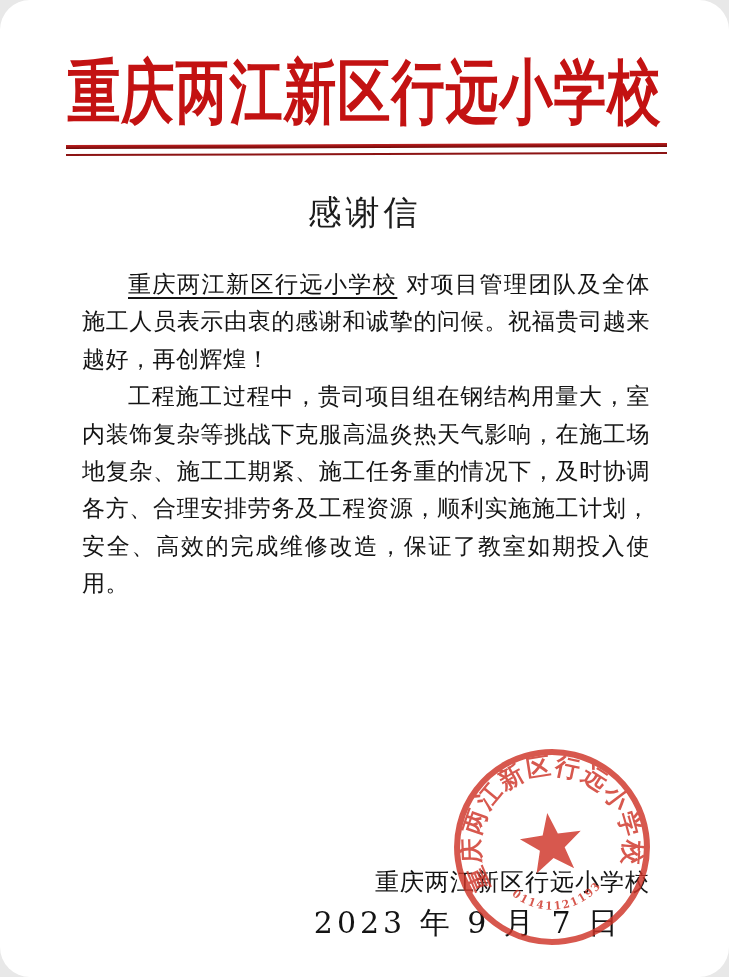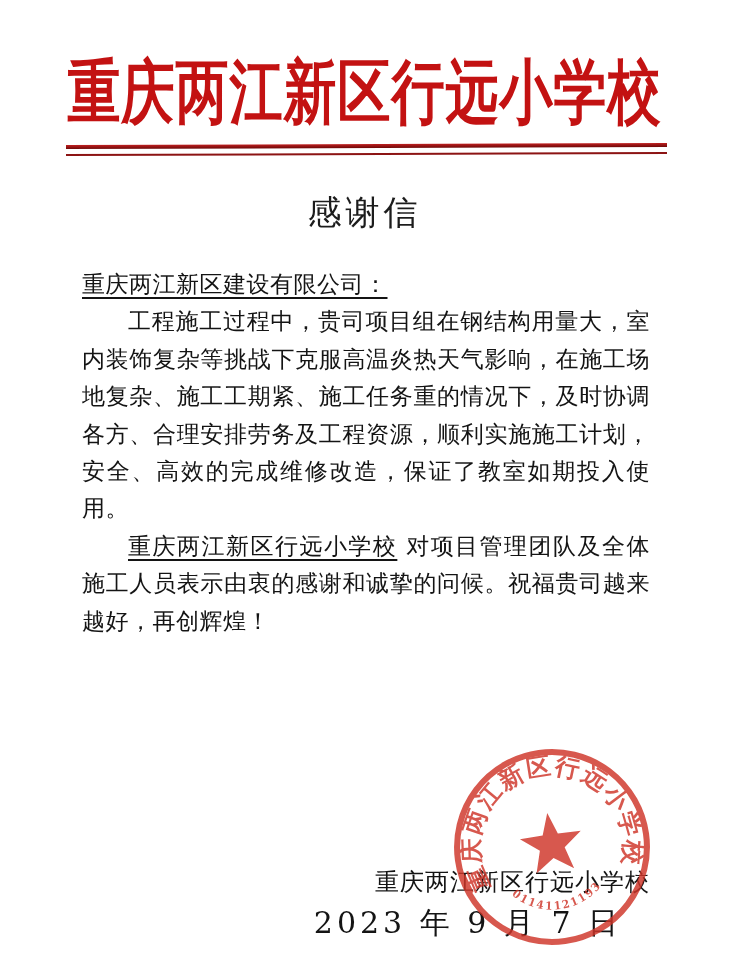--- a/index.html
+++ b/index.html
@@ -4,20 +4,21 @@
 <style>
   html, body { margin: 0; padding: 0; background: #e8e8e8; }
   .page {
     position: relative;
     width: 729px;
     height: 977px;
     margin: 0 auto;
     background: #ffffff;
     overflow: hidden;
     font-family: "DejaVu Serif", "Liberation Serif", serif;
+    border-radius: 30px;
   }
 
   
   .letterhead {
     position: absolute;
     top: 46px;
     left: 0;
     width: 100%;
     text-align: center;
     font-size: 53px;
@@ -122,23 +123,22 @@
 <div class="page">
 
   <div class="letterhead">重庆两江新区行远小学校</div>
 
   <div class="rule-thick"></div>
   <div class="rule-thin"></div>
 
   <div class="doc-title">感谢信</div>
 
   <div class="letter-body">
-    <p><span class="u">重庆两江新区建设有限公司：</span></p>
+    <p class="para"><span class="u">重庆两江新区行远小学校</span><span> 对项目管理团队及全体施工人员表示由衷的感谢和诚挚的问候。祝福贵司越来越好，再创辉煌！</span></p>
     <p class="para"><span>工程施工过程中，贵司项目组在钢结构用量大，室内装饰复杂等挑战下克服高温炎热天气影响，在施工场地复杂、施工工期紧、施工任务重的情况下，及时协调各方、合理安排劳务及工程资源，顺利实施施工计划，安全、高效的完成维修改造，保证了教室如期投入使用。</span></p>
-    <p class="para"><span class="u">重庆两江新区行远小学校</span><span> 对项目管理团队及全体施工人员表示由衷的感谢和诚挚的问候。祝福贵司越来越好，再创辉煌！</span></p>
   </div>
 
   <div class="signature">重庆两江新区行远小学校</div>
 
   <div class="date-line">2023 年 9 月 7 日</div>
 
   <svg class="seal" viewBox="0 0 200 200" aria-hidden="true">
     <defs>
       <path id="ringArc" d="M 34.7 130.4 A 72 72 0 1 1 165.3 130.4" fill="none"></path>
       <path id="serialArc" d="M 52.5 139.9 A 62 62 0 0 0 147.5 139.9" fill="none"></path>

